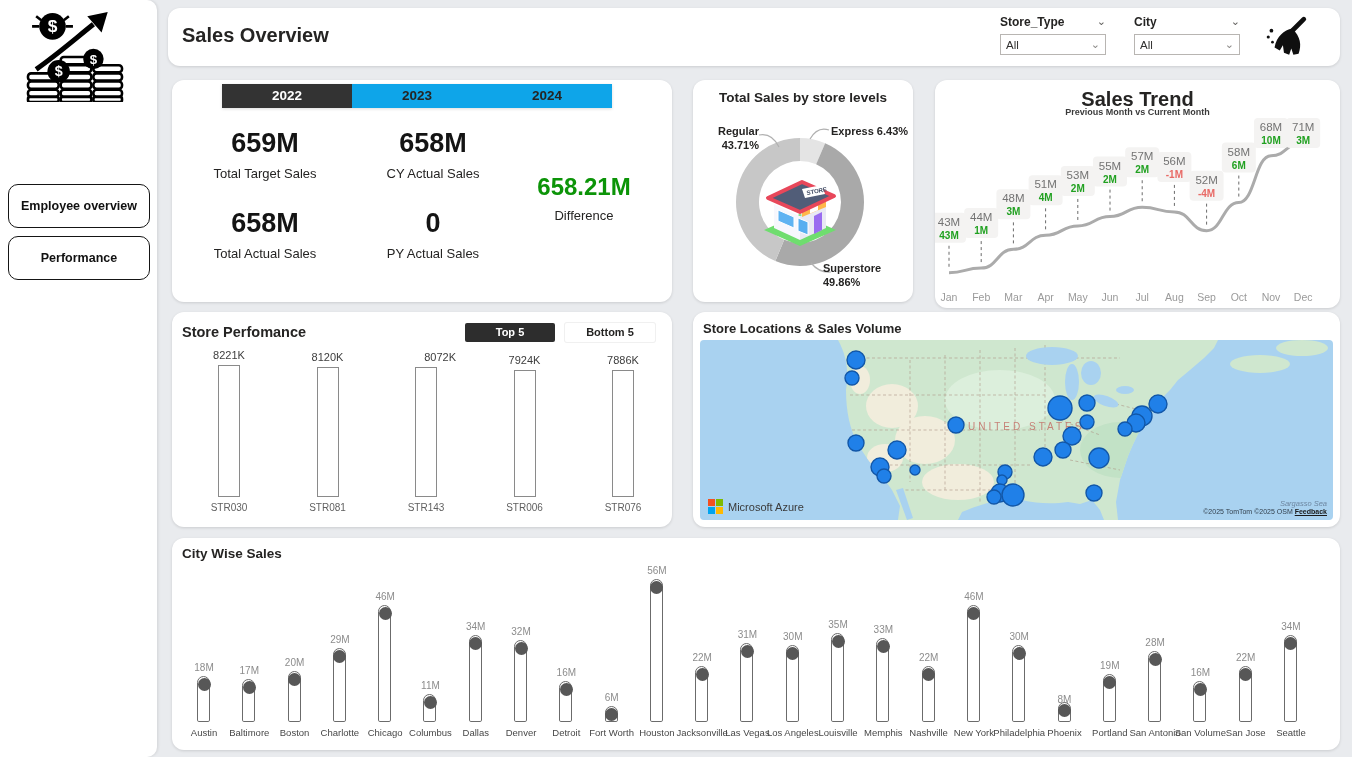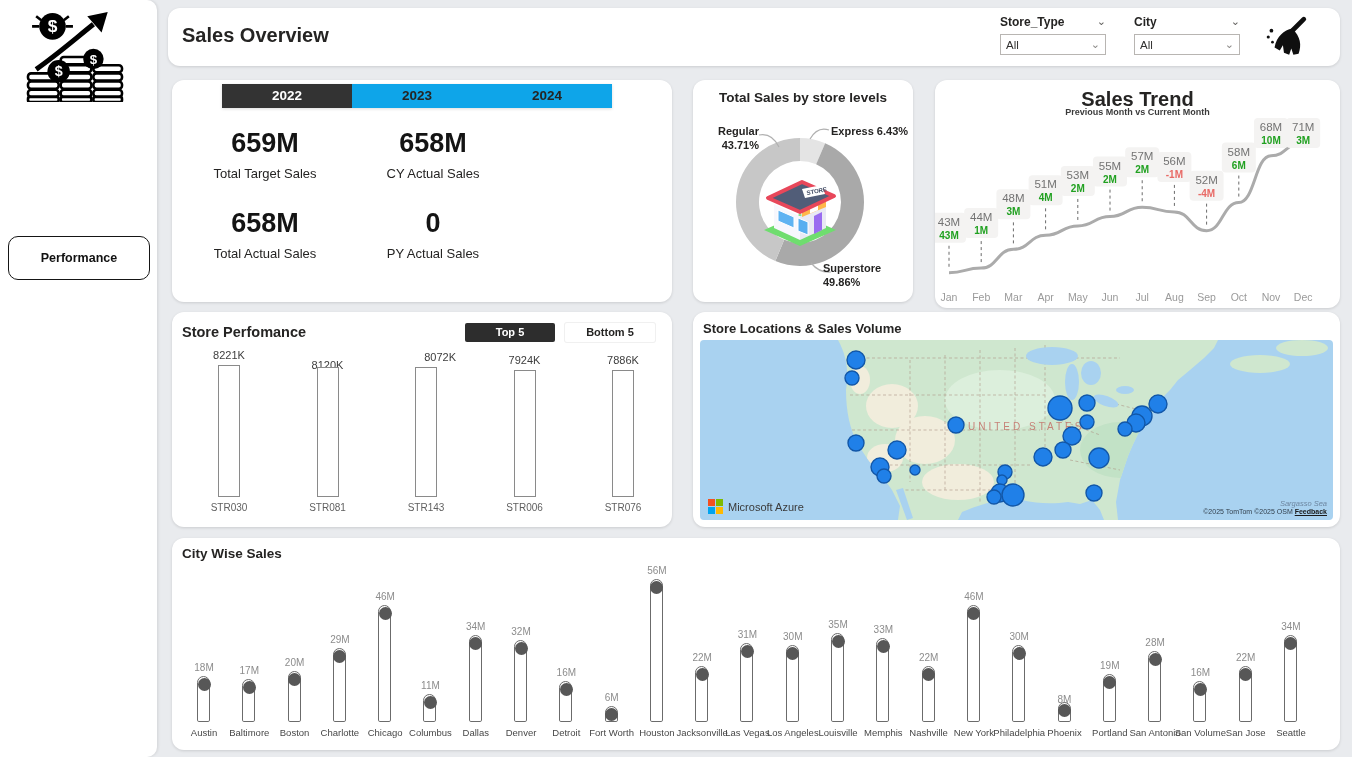--- a/index.html
+++ b/index.html
@@ -92,20 +92,21 @@
         <rect x="68" y="62" width="28" height="7" rx="3"></rect>
       <rect x="68" y="70" width="28" height="7" rx="3"></rect>
         <rect x="68" y="78" width="28" height="7" rx="3"></rect>
       <rect x="68" y="85" width="28" height="5" rx="2"></rect>
     </g>
     <circle cx="34" cy="60" r="11" fill="#000"></circle>
     <text x="34" y="65" font-size="14" font-weight="bold" fill="#fff" text-anchor="middle">$</text>
     <circle cx="68" cy="48" r="10" fill="#000"></circle>
     <text x="68" y="53" font-size="13" font-weight="bold" fill="#fff" text-anchor="middle">$</text>
   </svg>
+  <button class="nav-btn" style="top:184px;">Employee overview</button>
   <button class="nav-btn" style="top:236px;">Performance</button>
 </aside>
 
 <header class="card header">
   <div class="page-title">Sales Overview</div>
   <div class="filter" style="left:832px;">
     <div class="filter-label">
       <span>Store_Type</span>
       <span class="chev">⌄</span>
     </div>
@@ -147,20 +148,24 @@
     <div class="val">658M</div>
     <div class="lbl">CY Actual Sales</div>
   </div>
   <div class="metric" style="left:13px;top:128px;">
     <div class="val">658M</div>
     <div class="lbl">Total Actual Sales</div>
   </div>
   <div class="metric" style="left:181px;top:128px;">
     <div class="val">0</div>
     <div class="lbl">PY Actual Sales</div>
+  </div>
+  <div class="metric diff" style="left:332px;top:93px;">
+    <div class="val" id="diff-val" style="color: rgb(12, 148, 8);">658.21M</div>
+    <div class="lbl">Difference</div>
   </div>
 </section>
 
 <section class="card donut-card">
   <div class="card-title donut-title">Total Sales by store levels</div>
   <svg id="donut-svg" style="position:absolute;left:0;top:30px;" width="220" height="192" viewBox="0 30 220 192">
       <path d="M107,58 A64,64 0 0 1 132.1588842681859,63.152480575813314 L123.11741023430659,84.30080786888041 A41,41 0 0 0 107,81 Z" fill="#e4e4e4"></path>
       <path d="M132.1588842681859,63.152480575813314 A64,64 0 0 1 82.3597322352598,181.06654894677615 L91.21482846321331,159.83950791902848 A41,41 0 0 0 123.11741023430659,84.30080786888041 Z" fill="#a9a9a9"></path>
       <path d="M82.3597322352598,181.06654894677615 A64,64 0 0 1 106.99999999999999,58 L106.99999999999999,81 A41,41 0 0 0 91.21482846321331,159.83950791902848 Z" fill="#c7c7c7"></path>
       <path d="M66,55 C76,53 82,59 86,67" stroke="#b0b0b0" stroke-width="1.2" fill="none"></path>
@@ -262,21 +267,21 @@
 </section>
 
 <section class="card perf-card">
   <div class="card-title perf-title">Store Perfomance</div>
   <div class="toggle selected" style="left:293px;">Top 5</div>
   <div class="toggle unselected" style="left:393px;">Bottom 5</div>
   <div id="perf-bars" class="chart-area">
       <div style="position: absolute; left: 27px; top: 37px; width: 60px; text-align: center; font-size: 11px; color: rgb(61, 61, 61);">8221K</div>
       <div style="position: absolute; left: 46px; top: 53px; width: 22px; height: 132px; background: rgb(255, 255, 255); border: 1px solid rgb(138, 138, 138); box-sizing: border-box;"></div>
       <div style="position: absolute; left: 22px; top: 190px; width: 70px; text-align: center; font-size: 10px; color: rgb(95, 95, 95);">STR030</div>
-      <div style="position: absolute; left: 125.5px; top: 39px; width: 60px; text-align: center; font-size: 11px; color: rgb(61, 61, 61); margin-top: 8px;">8120K</div>
+      <div style="position: absolute; left: 125.5px; top: 39px; width: 60px; text-align: center; font-size: 11px; color: rgb(61, 61, 61);">8120K</div>
       <div style="position: absolute; left: 144.5px; top: 55px; width: 22px; height: 130px; background: rgb(255, 255, 255); border: 1px solid rgb(138, 138, 138); box-sizing: border-box;"></div>
       <div style="position: absolute; left: 120.5px; top: 190px; width: 70px; text-align: center; font-size: 10px; color: rgb(95, 95, 95);">STR081</div>
       <div style="position: absolute; left: 224px; top: 39px; width: 60px; text-align: right; font-size: 11px; color: rgb(61, 61, 61);">8072K</div>
       <div style="position: absolute; left: 243px; top: 55px; width: 22px; height: 130px; background: rgb(255, 255, 255); border: 1px solid rgb(138, 138, 138); box-sizing: border-box;"></div>
       <div style="position: absolute; left: 219px; top: 190px; width: 70px; text-align: center; font-size: 10px; color: rgb(95, 95, 95);">STR143</div>
       <div style="position: absolute; left: 322.5px; top: 42px; width: 60px; text-align: center; font-size: 11px; color: rgb(61, 61, 61);">7924K</div>
       <div style="position: absolute; left: 341.5px; top: 58px; width: 22px; height: 127px; background: rgb(255, 255, 255); border: 1px solid rgb(138, 138, 138); box-sizing: border-box;"></div>
       <div style="position: absolute; left: 317.5px; top: 190px; width: 70px; text-align: center; font-size: 10px; color: rgb(95, 95, 95);">STR006</div>
       <div style="position: absolute; left: 421px; top: 42px; width: 60px; text-align: center; font-size: 11px; color: rgb(61, 61, 61);">7886K</div>
       <div style="position: absolute; left: 440px; top: 58px; width: 22px; height: 127px; background: rgb(255, 255, 255); border: 1px solid rgb(138, 138, 138); box-sizing: border-box;"></div>

